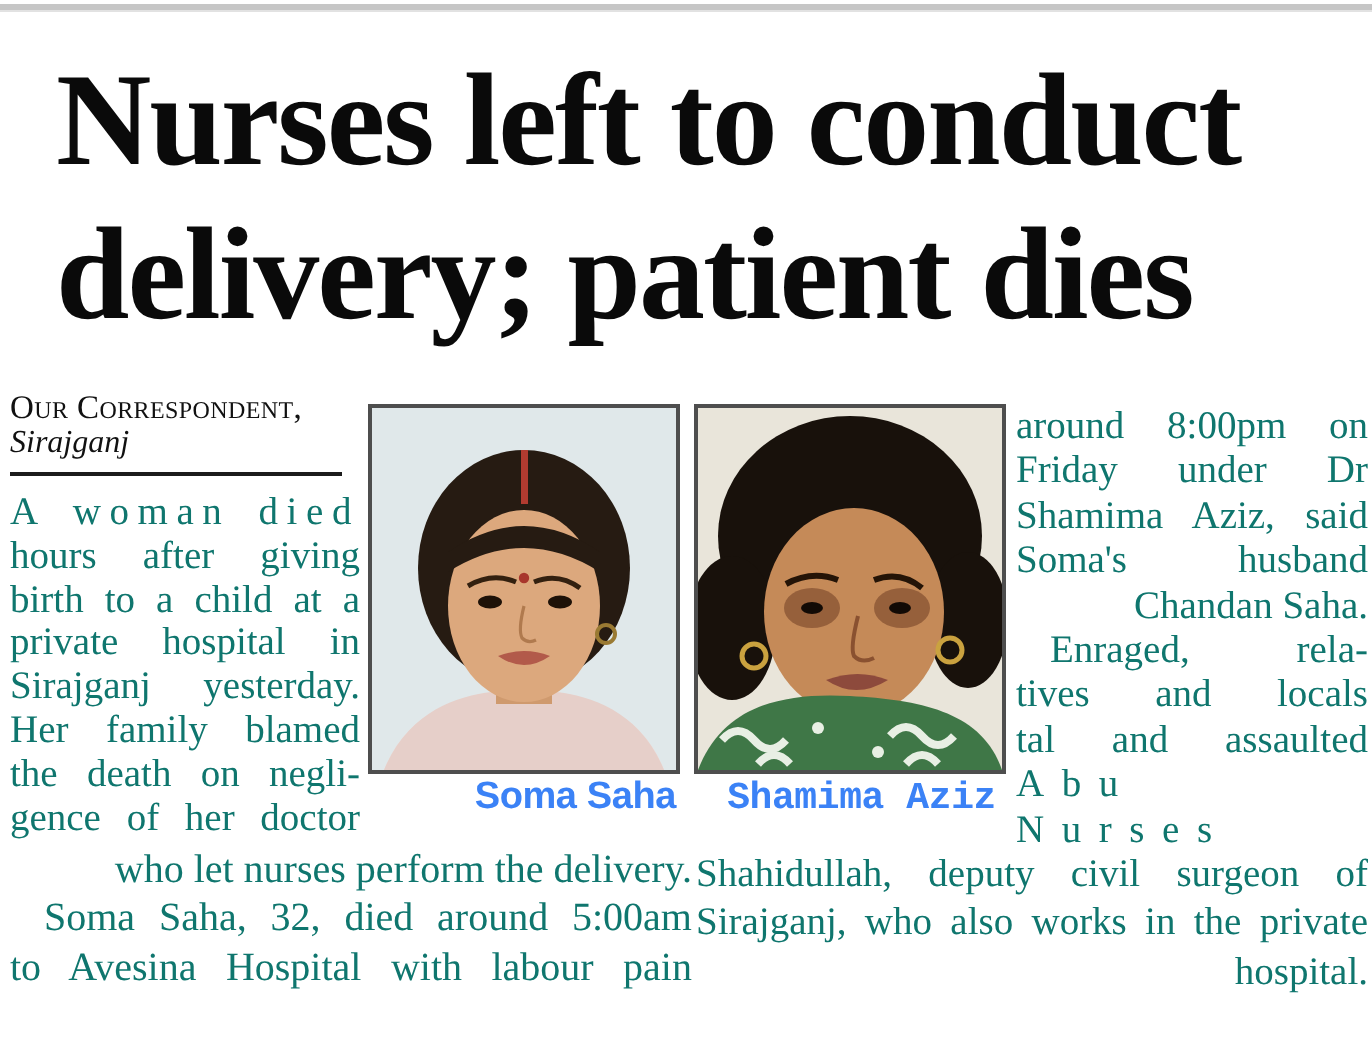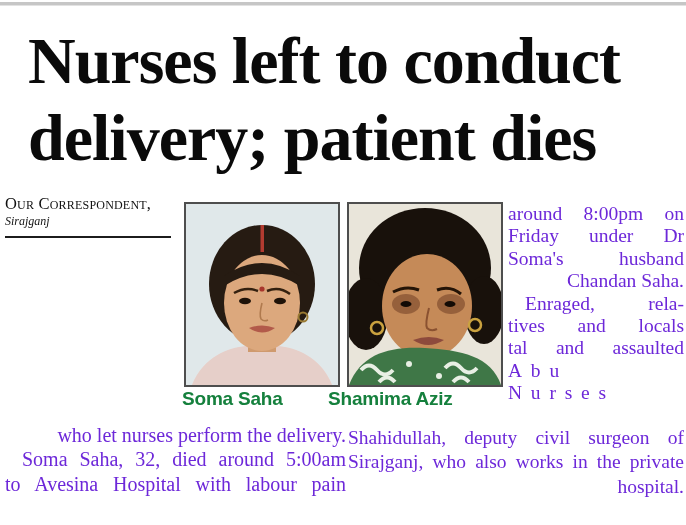--- a/index.html
+++ b/index.html
@@ -14,49 +14,49 @@
   .headline{
     position:absolute; top:22px; left:8px; width:676px;
     font-weight:bold; font-size:66px; line-height:77px; letter-spacing:-1px;
     color:#0a0a0a; white-space:nowrap;margin-left:20px;
   }
   .byline{ position:absolute; top:195px; left:5px; width:174px; }
   .byline-author{
     font-variant:small-caps; font-weight:normal; font-size:16.5px; line-height:18px;
     letter-spacing:.2px; color:#111;
   }
-  .byline-loc{ font-style:italic; font-size:12px; line-height:17px; color:#111; }
+  .byline-loc{ font-style:italic; font-size:16px; line-height:17px; color:#111; }
   .byline-rule{ width:166px; border:none; border-top:2px solid #1c1c1c; margin:6px 0 0 0; }
 
-  .coltext{ font-size:19.5px; color:#6d28d9; }
+  .coltext{ font-size:19.5px; color:#0f766e; }
   .col-left { position:absolute; top:246px; left:5px;  width:175px; line-height:21.8px; }
   .col-right{ position:absolute; top:203px; left:508px; width:176px; line-height:22.4px; }
   .wide-left { position:absolute; top:423px; left:5px;   width:341px; line-height:24.4px; font-size:20px; }
   .wide-right{ position:absolute; top:426px; left:348px; width:336px; line-height:24.4px; font-size:19.5px; }
 
   .jl{ text-align:justify; text-align-last:justify; }
   .ll{ text-align:right; }
   .ind{ text-indent:17px; }
   .ls3{ letter-spacing:.22em; }
   .ls6{ letter-spacing:.45em; }
 
   .photo{
     position:absolute; top:202px; width:152px; height:181px;
     border:2px solid #4e4e4e; background:#fff; overflow:hidden;
   }
   .photo svg{ display:block; width:100%; height:100%; }
   #photo-soma{ left:184px; }
   #photo-shamima{ left:347px; }
   .caption{
-    position:absolute; top:388px; width:156px; text-align:left;
+    position:absolute; top:388px; width:156px; text-align:right;
     font-family:"Liberation Sans", sans-serif; font-weight:bold; font-size:19px;
-    color:#15803d; letter-spacing:-0.2px;
+    color:#3b82f6; letter-spacing:-0.2px;
   }
   #caption-soma{ left:182px; }
-  #caption-shamima{ left:328px; }
+  #caption-shamima{ left:342px;font-family:Liberation Mono, monospace; }
 
   .see-page{
     position:absolute; top:499px; left:420px; width:261px; text-align:right;
     font-family:Liberation Sans, sans-serif; font-weight:bold; font-size:11px;
     letter-spacing:.4px; color:#0c0c0c;margin-top:40px;
   }
 </style>
 </head>
 <body>
 
@@ -68,20 +68,30 @@
     <div>Nurses left to conduct</div>
     <div>delivery; patient dies</div>
   </div>
 
   <div class="byline">
     <div class="byline-author">Our Correspondent,</div>
     <div class="byline-loc">Sirajganj</div>
     <hr class="byline-rule">
   </div>
 
+  <div class="coltext col-left">
+    <div class="jl ls3">A woman died</div>
+    <div class="jl">hours after giving</div>
+    <div class="jl">birth to a child at a</div>
+    <div class="jl">private hospital in</div>
+    <div class="jl">Sirajganj yesterday.</div>
+    <div class="jl">Her family blamed</div>
+    <div class="jl">the death on negli-</div>
+    <div class="jl">gence of her doctor</div>
+  </div>
 
   <div id="photo-soma" class="photo">
     <svg viewBox="0 0 152 181" preserveAspectRatio="none">
       <rect width="152" height="181" fill="#e0e8ea"></rect>
       <path d="M6,181 C18,150 48,141 76,141 C104,141 134,150 146,181 Z" fill="#ecd9d4"></path>
       <path d="M6,181 C18,152 42,144 60,142 L92,142 C110,144 134,152 146,181 Z" fill="#e6cfc9"></path>
       <rect x="62" y="118" width="28" height="30" fill="#cf9a6e"></rect>
       <ellipse cx="76" cy="80" rx="53" ry="59" fill="#261b12"></ellipse>
       <rect x="74.5" y="21" width="3.5" height="27" fill="#b23b30"></rect>
       <ellipse cx="76" cy="99" rx="38" ry="48" fill="#dca87d"></ellipse>
@@ -124,20 +134,21 @@
       <circle cx="90" cy="172" r="3" fill="#e8efe4"></circle>
     </svg>
   </div>
 
   <div id="caption-soma" class="caption">Soma Saha</div>
   <div id="caption-shamima" class="caption">Shamima Aziz</div>
 
   <div class="coltext col-right">
     <div class="jl">around 8:00pm on</div>
     <div class="jl">Friday under Dr</div>
+    <div class="jl">Shamima Aziz, said</div>
     <div class="jl">Soma's husband</div>
     <div class="ll">Chandan Saha.</div>
     <div class="jl ind">Enraged, rela-</div>
     <div class="jl">tives and locals</div>
     <div class="jl">tal and assaulted</div>
     <div class="jl ls6">Abu Nurses</div>
   </div>
 
   <div class="coltext wide-left">
     <div class="ll">who let nurses perform the delivery.</div>

